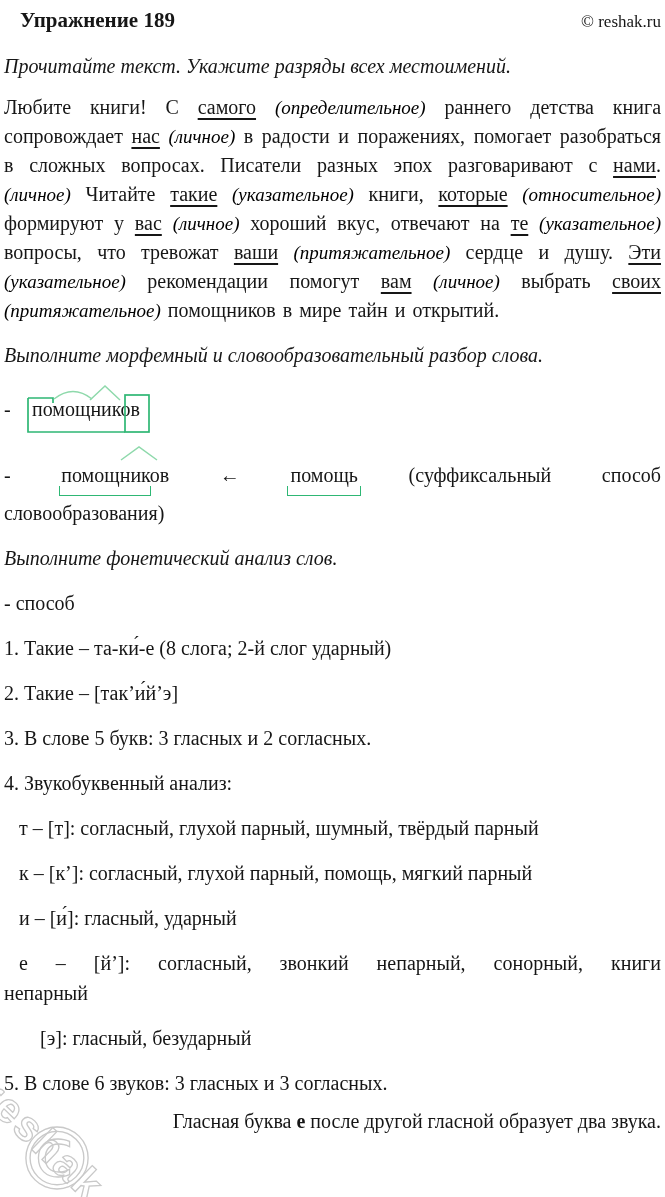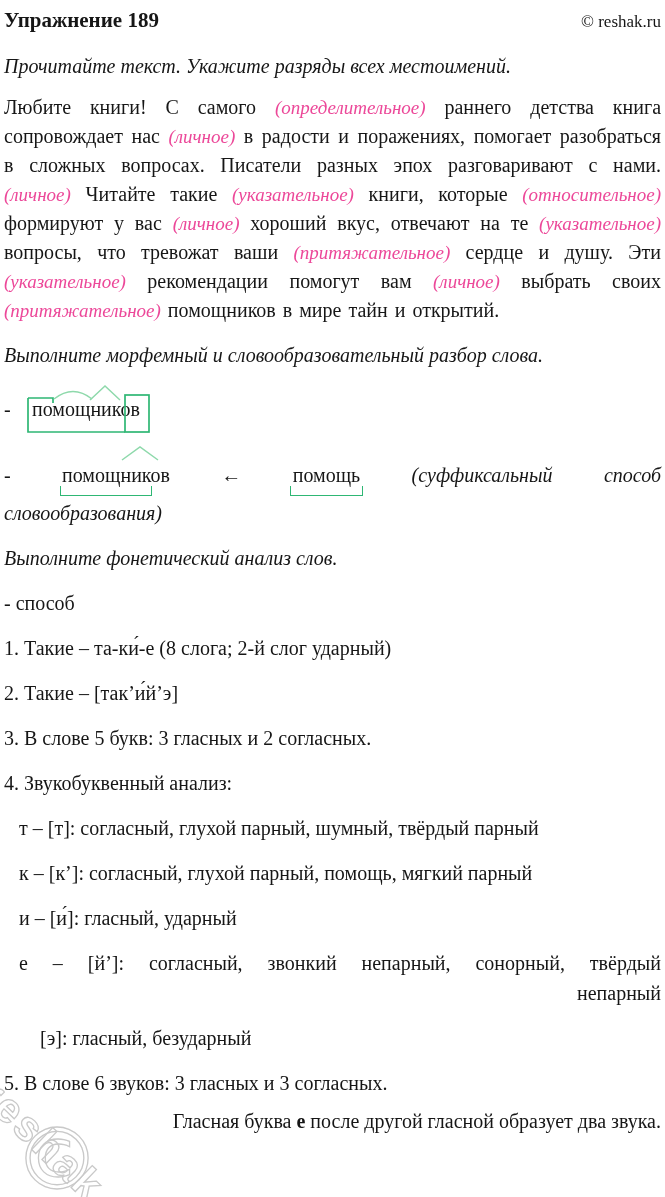--- a/index.html
+++ b/index.html
@@ -5,57 +5,57 @@
   html, body { margin:0; padding:0; }
   body {
     width:665px; height:1197px; overflow:hidden; position:relative;
     background:#ffffff; color:#161616;
     font-family:"Liberation Serif", serif;
     font-size:20px;
   }
   .page { padding:6px 4px 0 4px; position:relative; }
 
   
-  .header { display:flex; justify-content:space-between; align-items:flex-start; line-height:28px; }
+  .header { display:flex; justify-content:space-between; align-items:flex-start; line-height:28px;margin-left:16px; }
   .title { font-weight:bold; font-size:21px; }
   .copyright { font-size:17px; padding-top:2px; }
 
   
   .row { line-height:30px; margin:15px 0 0 0; }
   .instr { font-style:italic; }
   .para {
     text-align:justify; line-height:29px; margin:12px 0 0 0; word-spacing:2px;
   }
   .seg-pronoun {
-    text-decoration-thickness:2px; text-underline-offset:4px;
+    text-decoration:underline; text-decoration-thickness:2px; text-underline-offset:4px;
   }
-  .seg-category { color:#ec4899; font-style:italic; font-size:19px; }
+  .seg-category { color:#000000; font-style:italic; font-size:19px; }
 
   
   .morph-line { margin:10px 0 0 0; height:60px; position:relative; }
   .morph-dash { position:absolute; left:0; top:18px; }
   .morph1 { position:absolute; left:22px; top:0; padding:18px 0 0 6px; }
   .morph1 svg { position:absolute; left:0; top:4px; overflow:visible; }
 
   
   .deriv { display:flex; justify-content:space-between; align-items:baseline;
            margin:6px 0 0 0; padding:14px 0 8px 0; line-height:30px; }
   .mwrap { position:relative; display:inline-block; }
   .mwrap .caret { position:absolute; left:58px; top:-15px; }
   .bracket { position:absolute; bottom:-6px; height:9px;
              border:1.6px solid #2eb774; border-top:none; }
   .b1 { left:-2px; right:18px; }
   .b2 { left:-3px; right:-3px; }
-  .note { font-style:italic; }
+  .note { }
 
   
   .indent1 { padding-left:15px; }
   .indent2 { padding-left:36px; }
   .eline { display:flex; justify-content:space-between; margin:15px 0 0 0; line-height:30px; padding-left:15px; }
-  .eline + .row { margin-top:0;text-align:right; }
+  .eline + .row { margin-top:0; }
   .final-note { margin:8px 0 0 0;text-align:right; }
   .final-bold { font-weight:bold; }
 
   
   .watermark { position:absolute; left:0; top:1058px; width:300px; height:139px;
                pointer-events:none; z-index:5; }
   .wm-text { position:absolute; left:4px; top:12px; font-size:42px; letter-spacing:3px;
              font-family:"Liberation Sans", sans-serif; font-weight:bold;
              transform:rotate(44deg); transform-origin:0 0;
              color:transparent; -webkit-text-stroke:1.3px #c9c9c9; }
@@ -129,21 +129,21 @@
   <div class="row indent1">и – [и́]: гласный, ударный</div>
 
   <div class="eline">
       <span>е</span>
       <span>–</span>
       <span>[й’]:</span>
       <span>согласный,</span>
       <span>звонкий</span>
       <span>непарный,</span>
       <span>сонорный,</span>
-      <span>твёрдый</span>
+      <span>книги</span>
     </div>
   <div class="row">непарный</div>
 
   <div class="row indent2">[э]: гласный, безударный</div>
 
   <div class="row">5. В слове 6 звуков: 3 гласных и 3 согласных.</div>
 
   <div class="row final-note">
     <span>Гласная буква </span><span class="final-bold">е</span><span> после другой гласной образует два звука.</span>
   </div>

